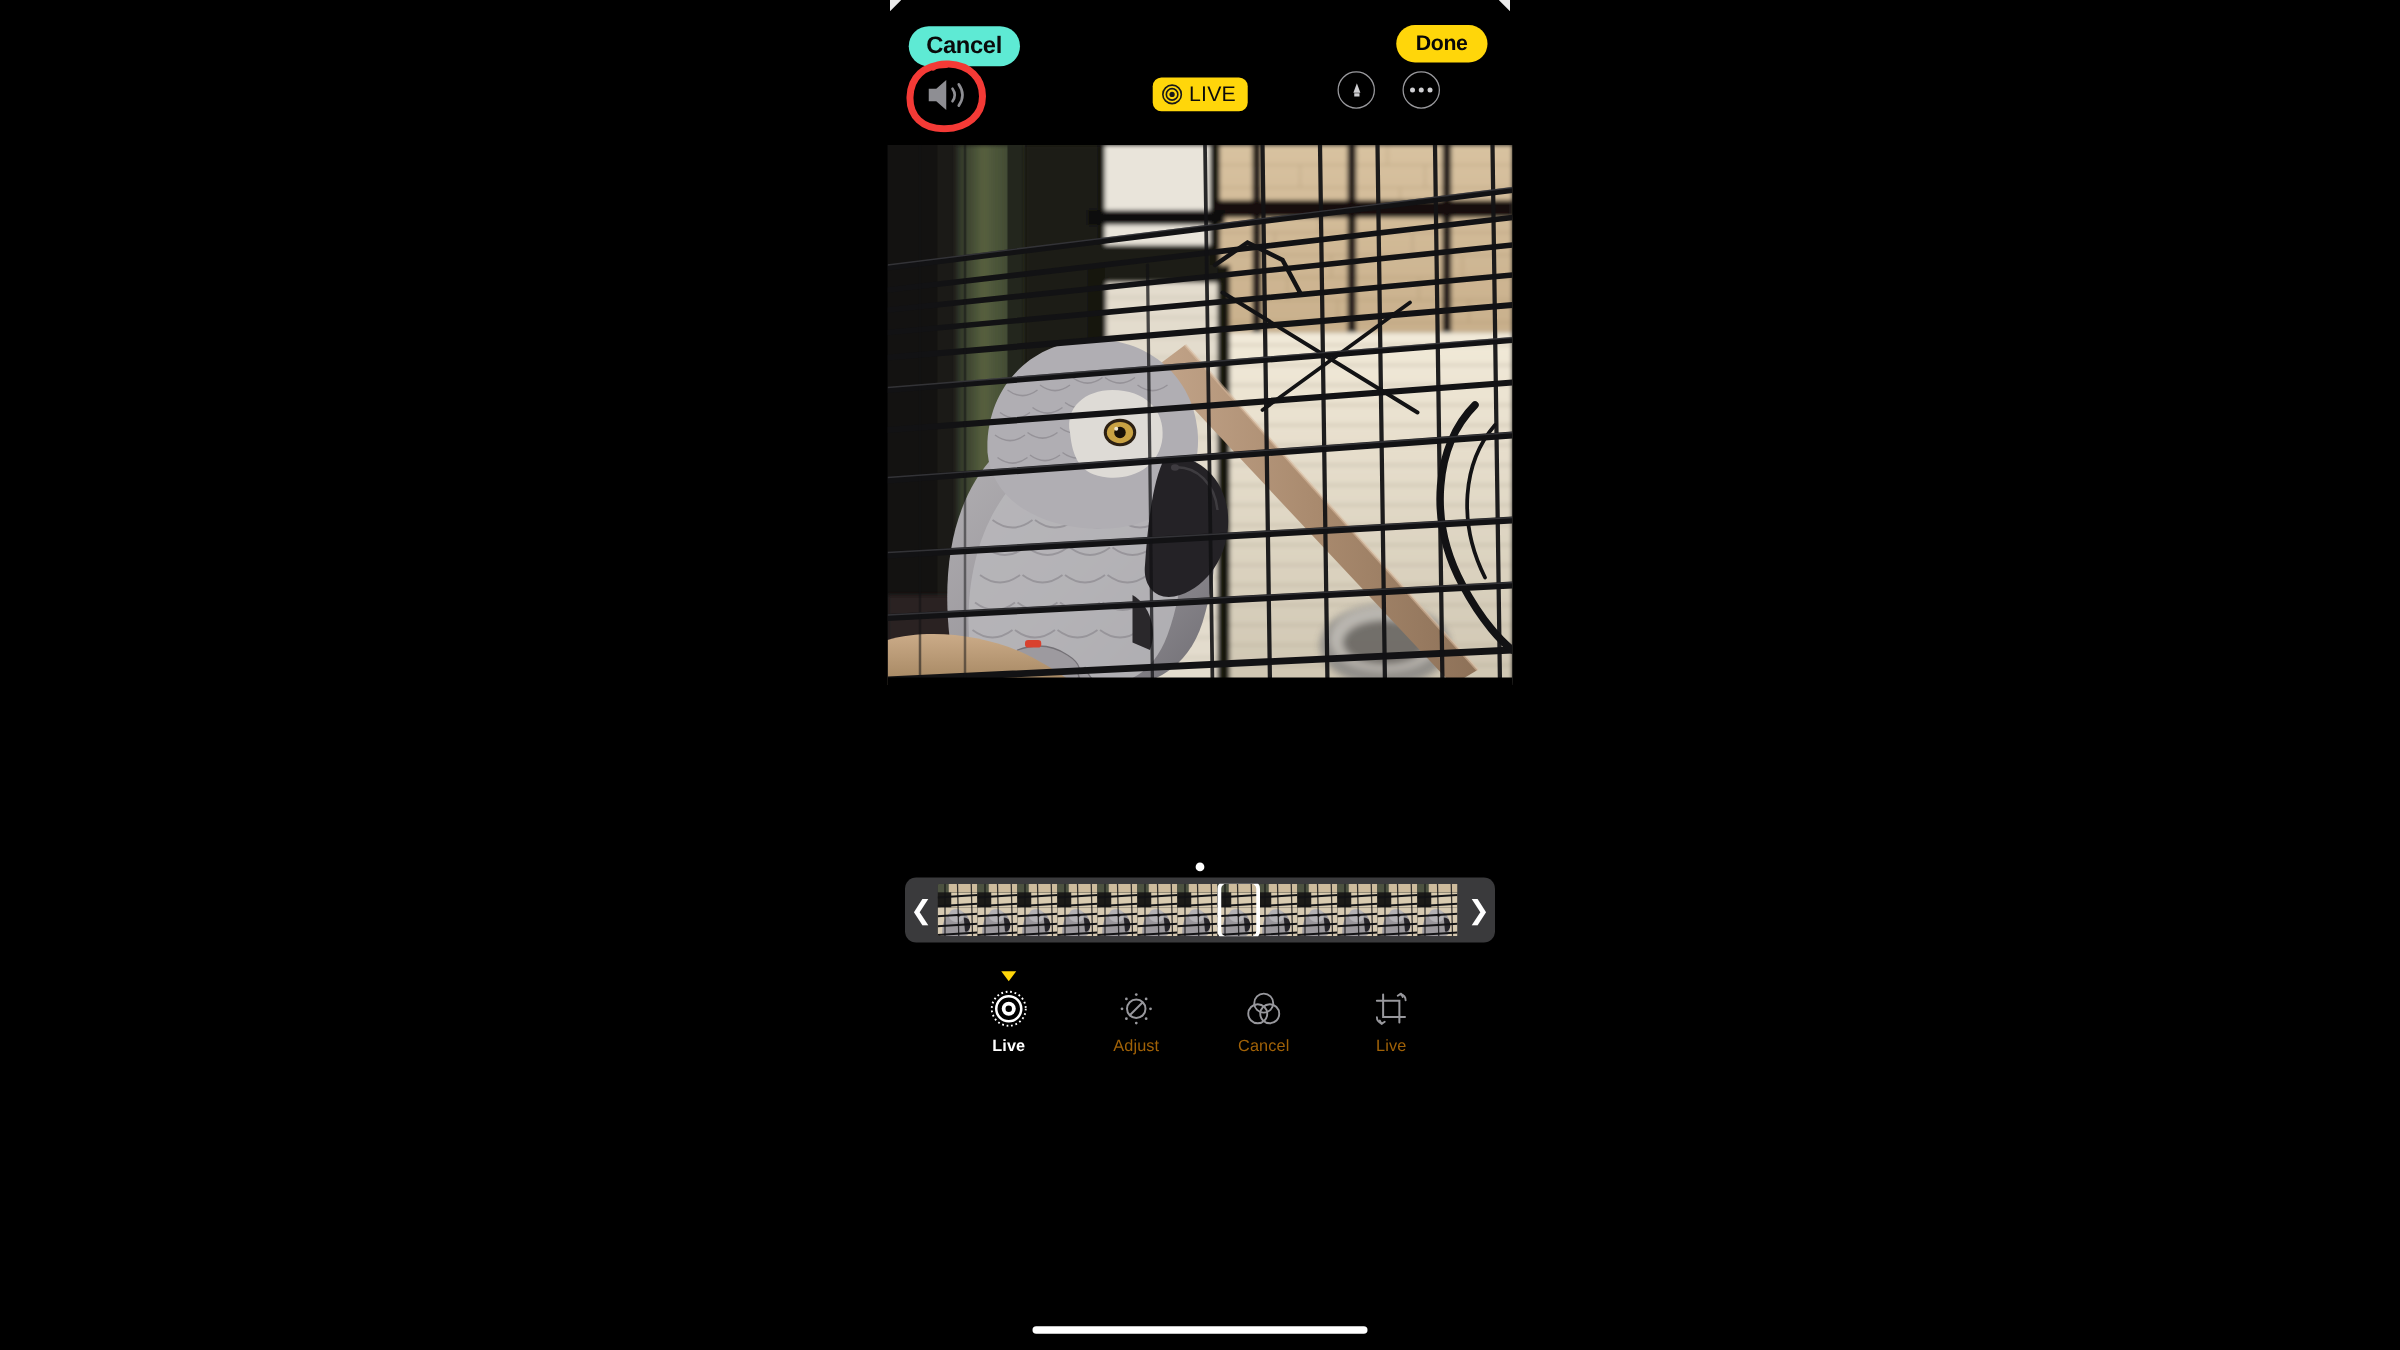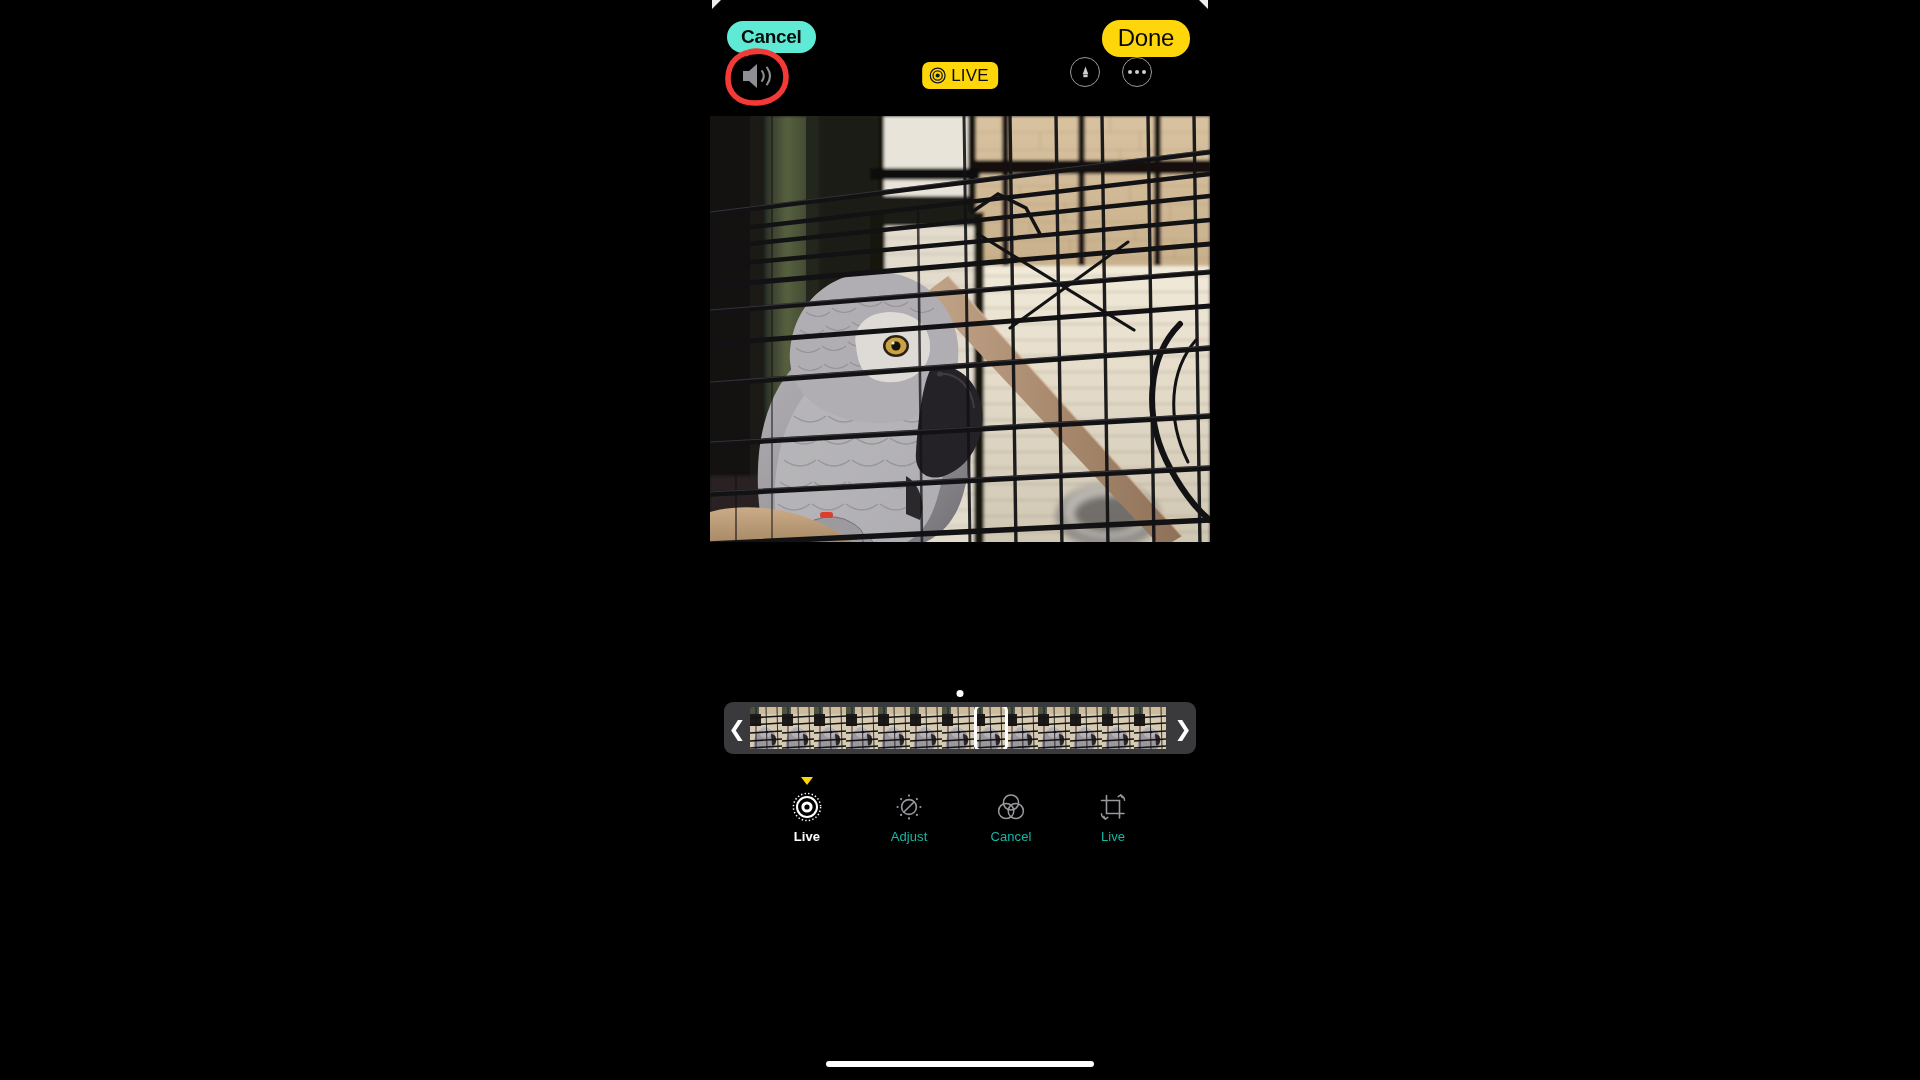--- a/index.html
+++ b/index.html
@@ -52,22 +52,22 @@
     cursor: pointer;
   }
   .done-btn {
     position: absolute;
     right: 20px; top: 20px;
     background: #ffd60a;
     color: #080808;
     border: none;
     border-radius: 18px;
     padding: 6px 16px 7px;
-    font-size: 24px;
-    font-weight: normal;
+    font-size: 17px;
+    font-weight: bold;
     letter-spacing: -0.3px;
     line-height: 1;
     cursor: pointer;
   }
 
   
   .speaker-wrap {
     position: absolute;
     left: 14px; top: 48px;
     width: 66px; height: 58px;
@@ -203,21 +203,21 @@
     display: flex;
     flex-direction: column;
     align-items: center;
     cursor: pointer;
     position: relative;
   }
   .tool .ic { height: 34px; display: flex; align-items: center; justify-content: center; }
   .tool .tlabel {
     margin-top: 5px;
     font-size: 13px;
-    color: #14b8a6;
+    color: #a16207;
     letter-spacing: .1px;
   }
   .tool.active .tlabel { color: #fff; font-weight: bold; }
   .tri {
     position: absolute;
     top: -13px; left: 50%;
     transform: translateX(-50%);
     width: 0; height: 0;
     border-left: 6px solid transparent;
     border-right: 6px solid transparent;

